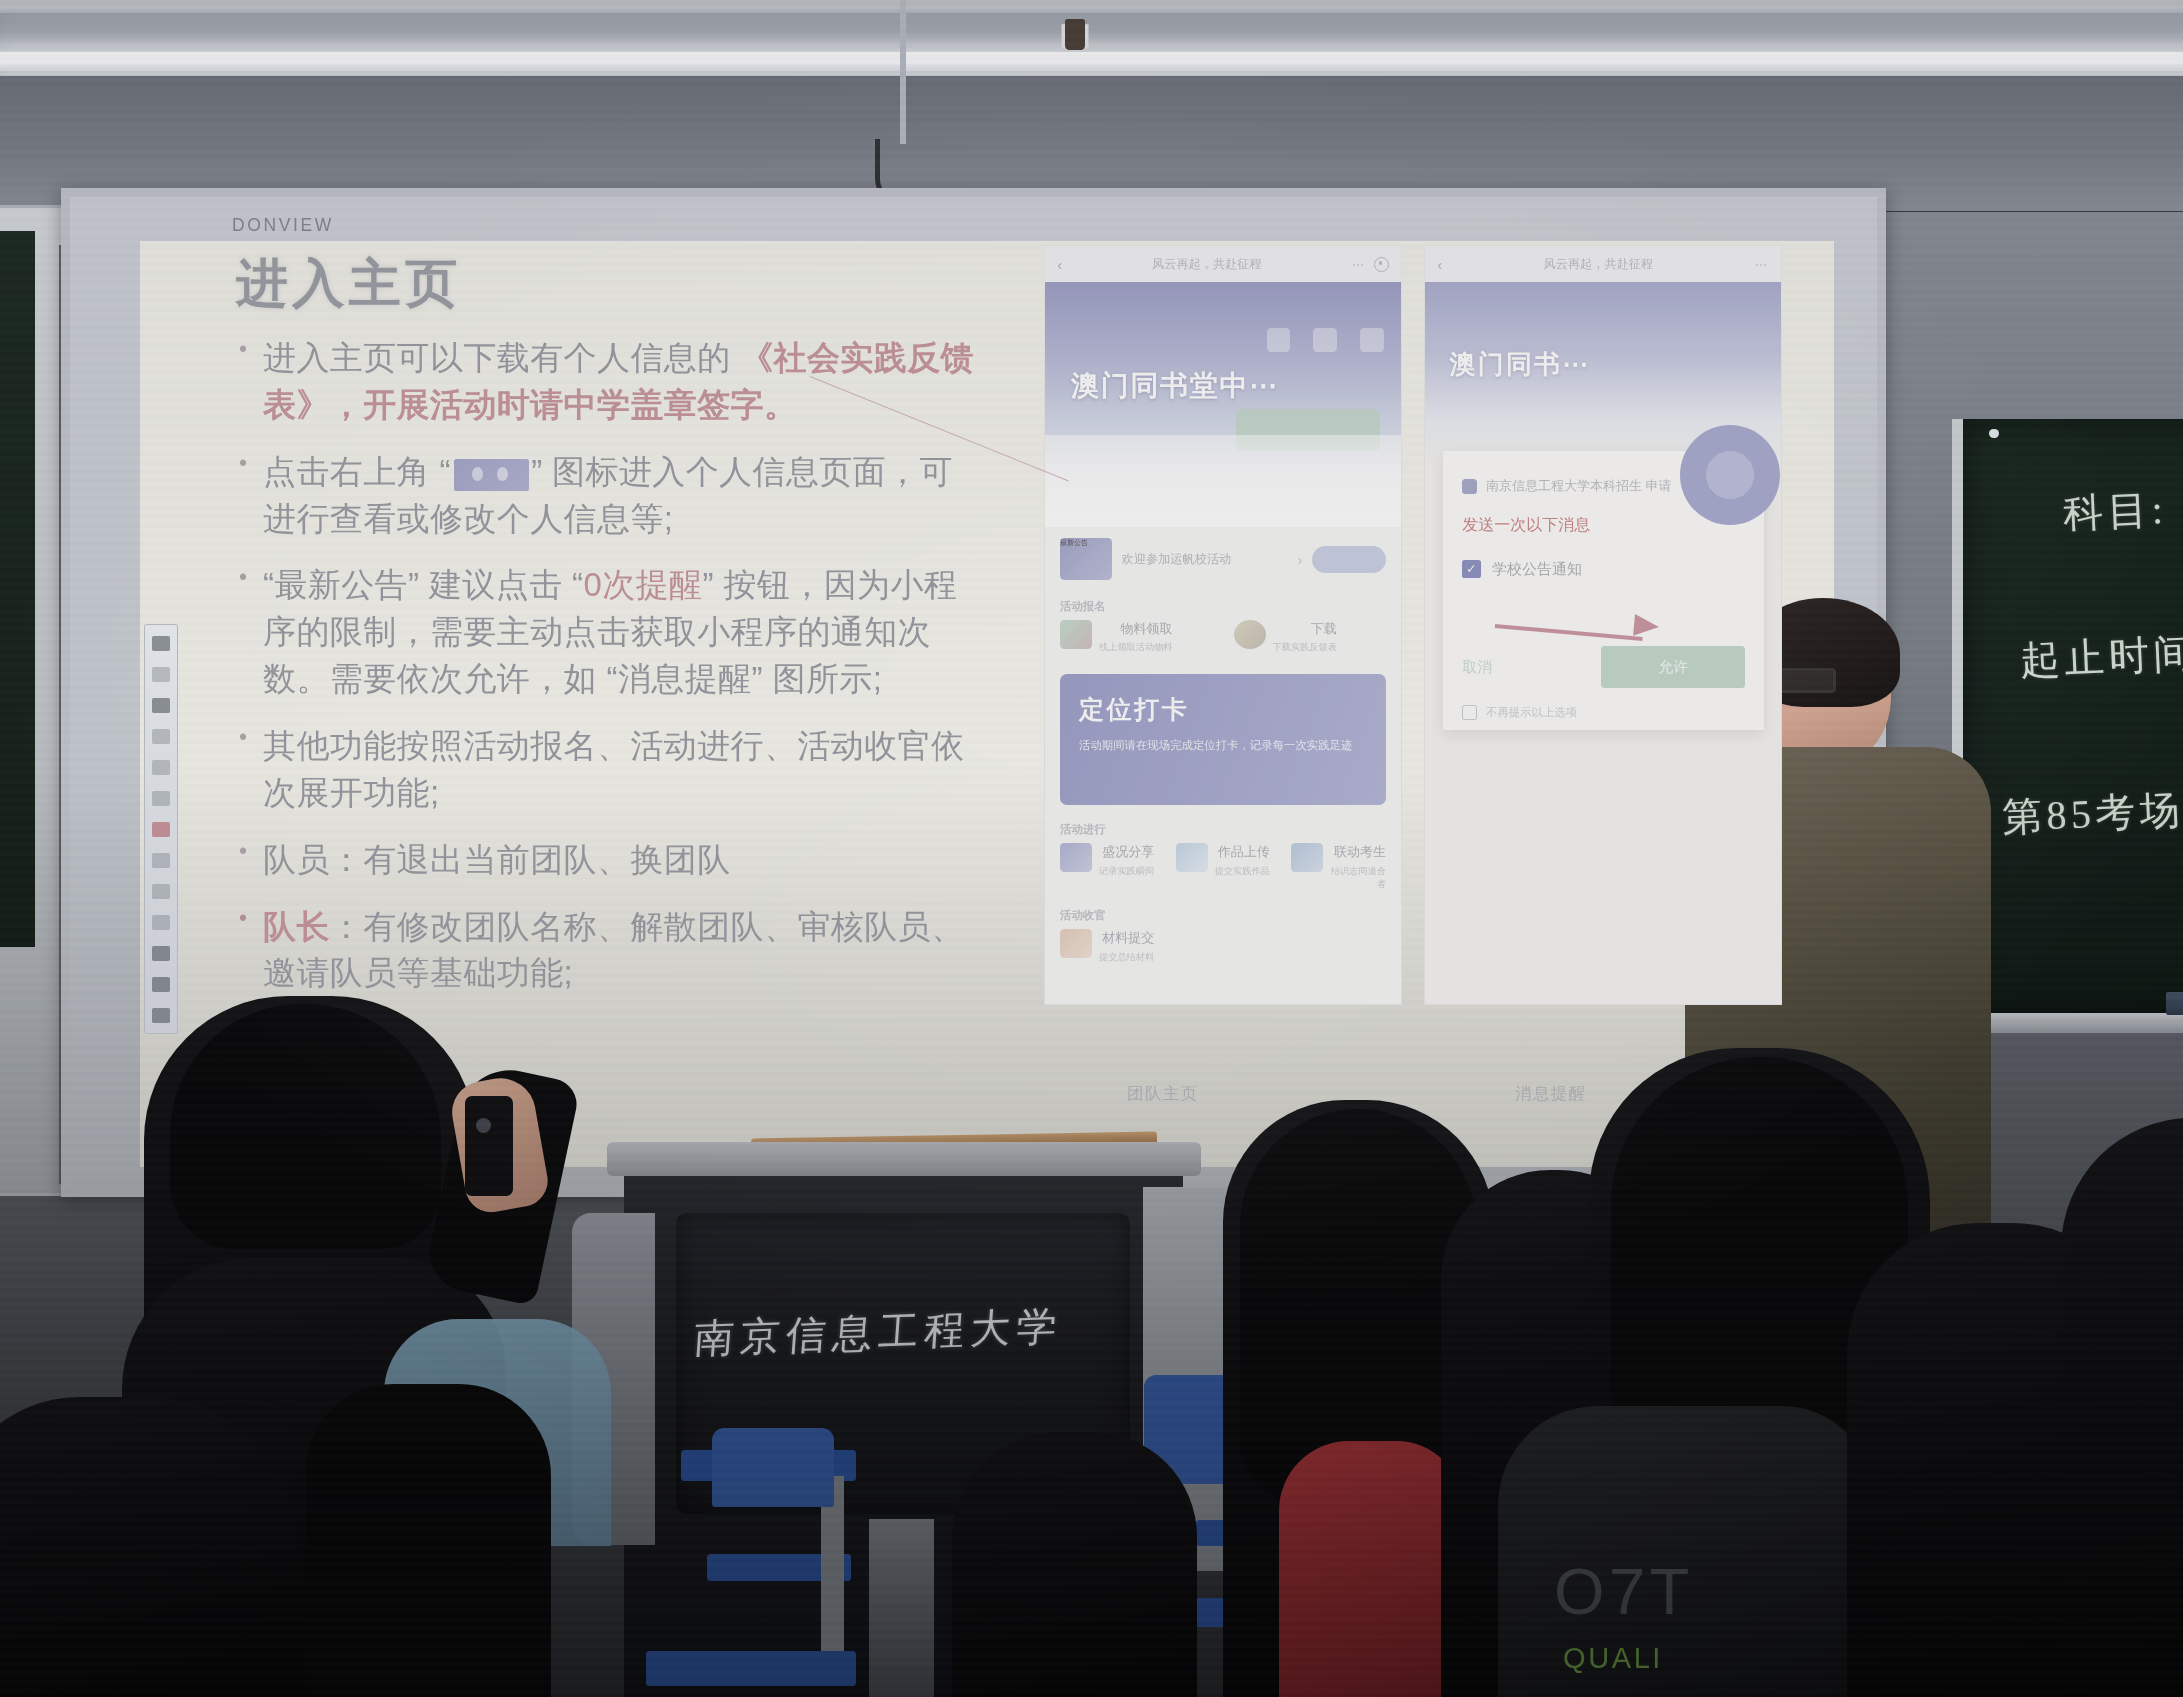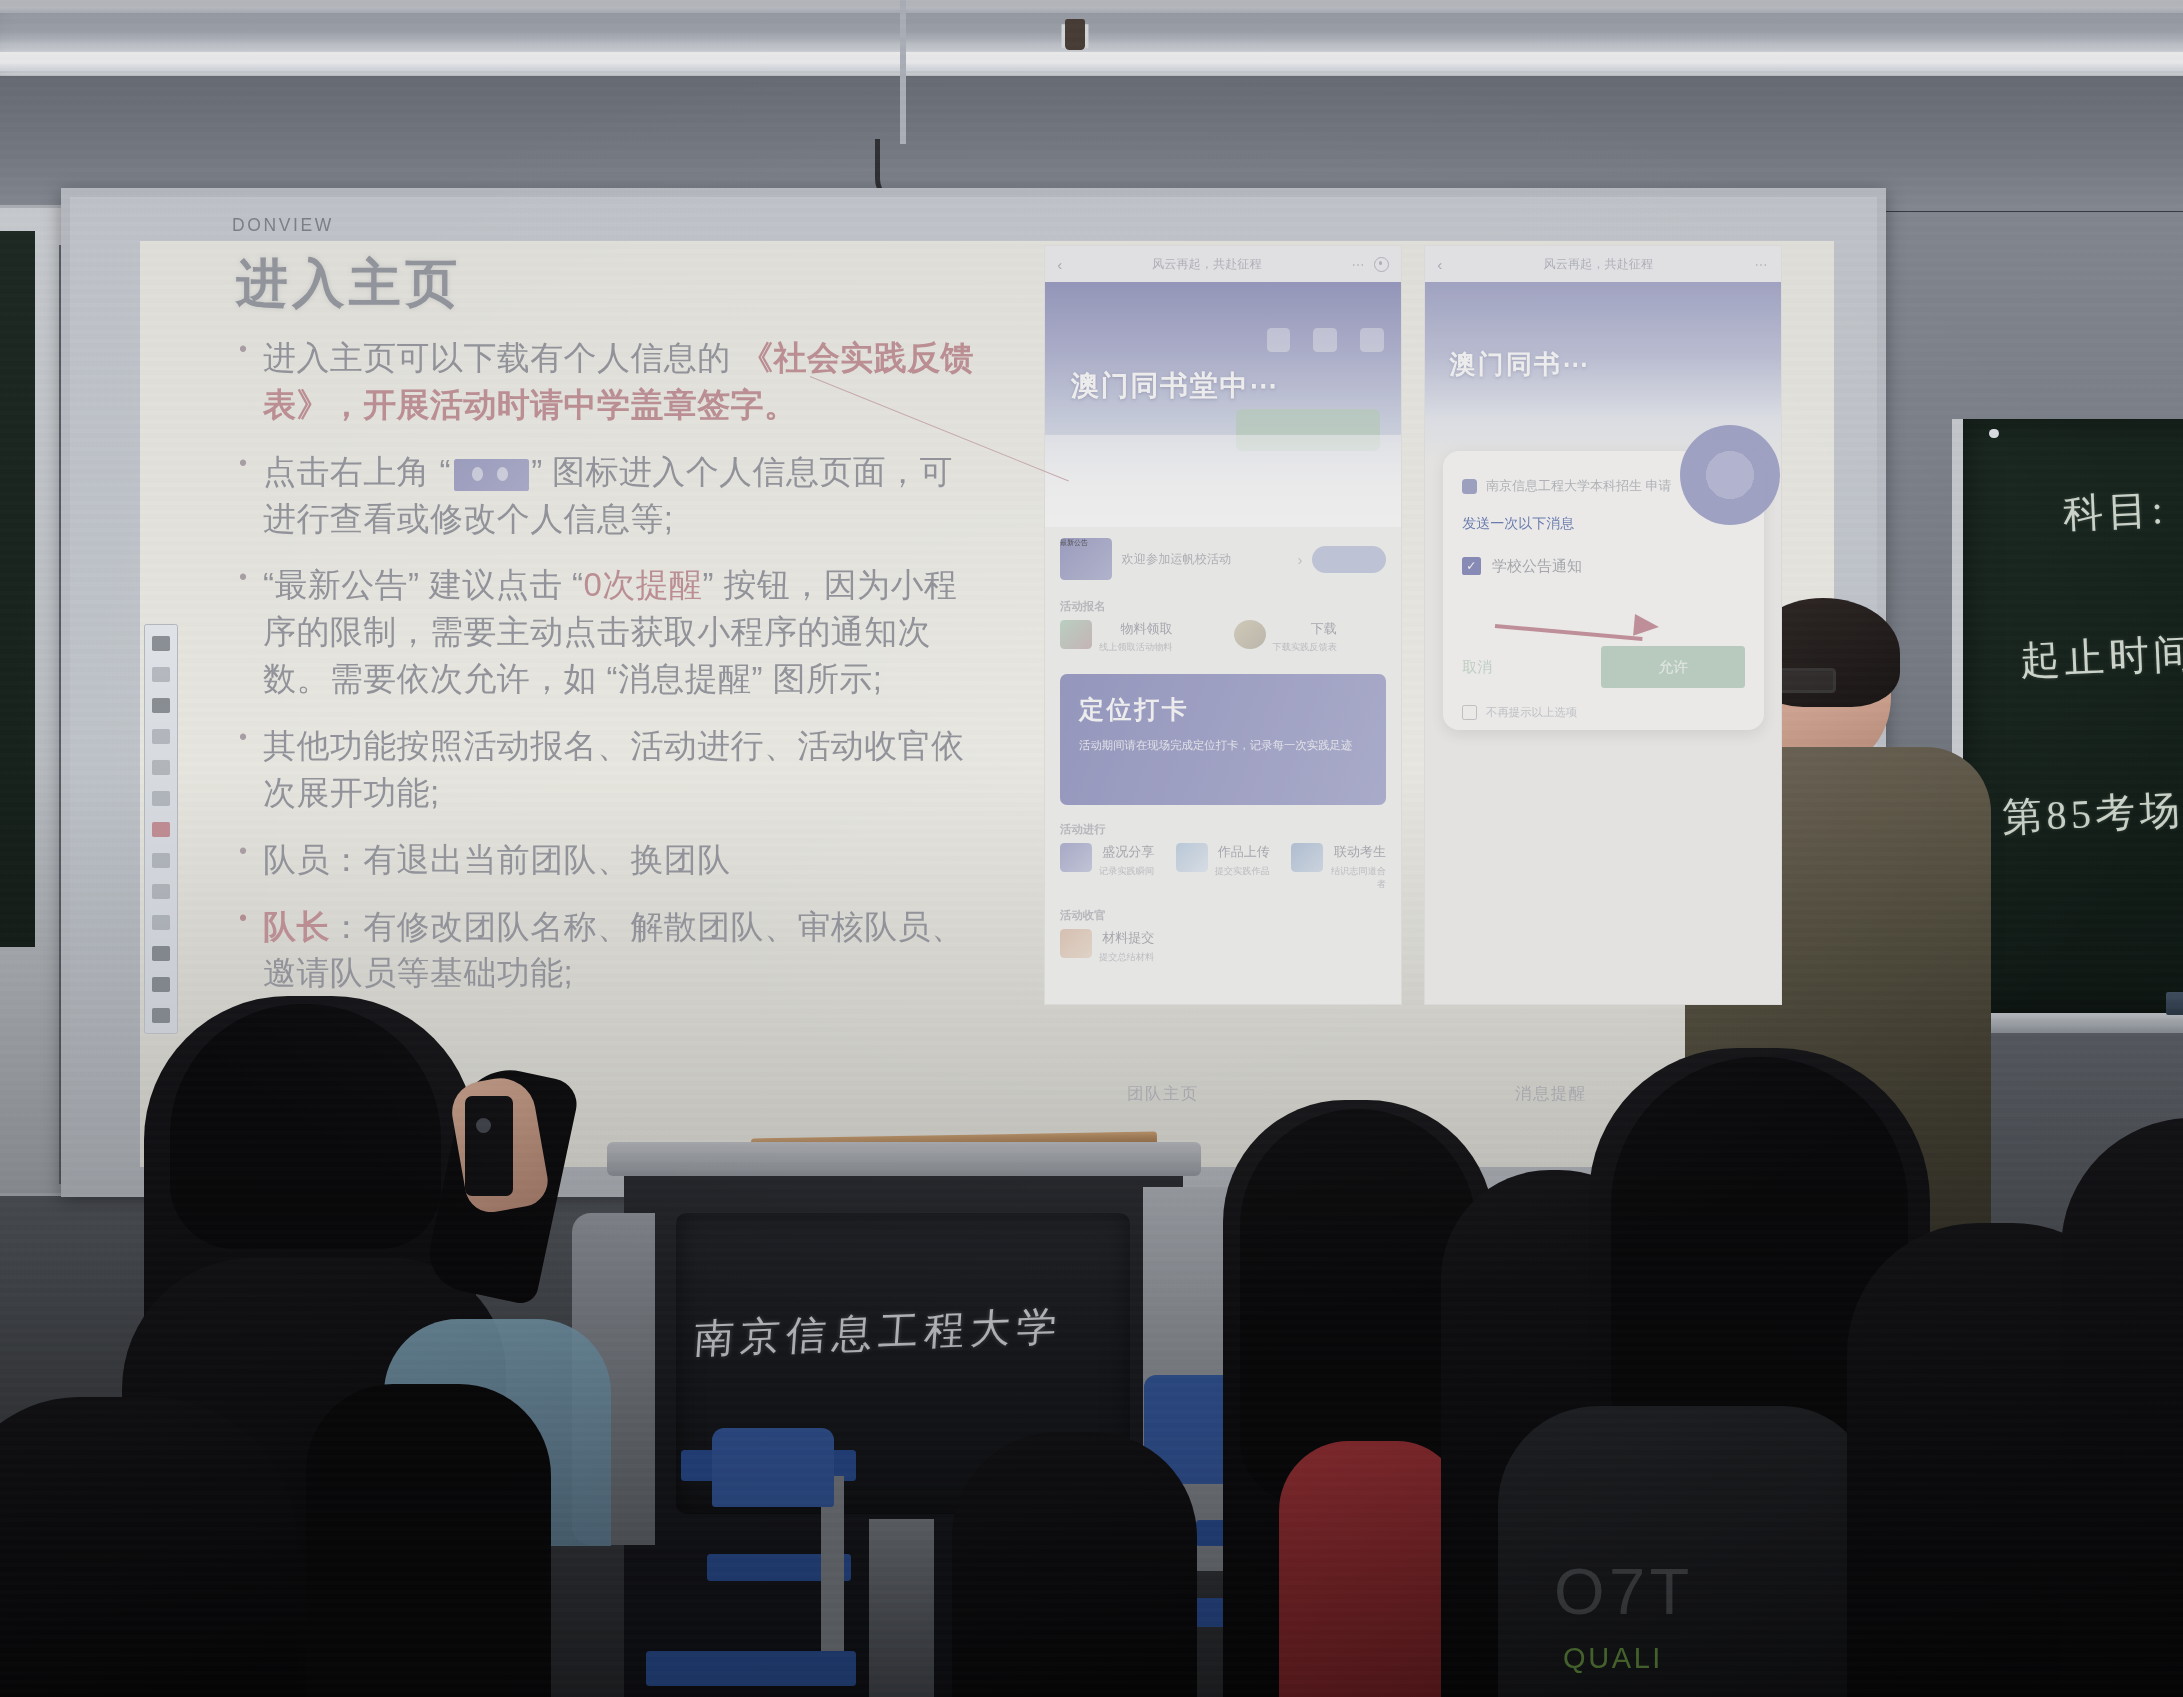--- a/index.html
+++ b/index.html
@@ -229,29 +229,29 @@
     background:linear-gradient(180deg,#8188da 0%,#a9b1e8 40%,#dfe6f6 75%,#f3efe9 100%);
     position:relative;
   }
   .phb-hero-title {
     position:absolute; left:24.5px; top:65px; font-size:26px;
     font-weight:bold; color:#fff; letter-spacing:2.2px;
     text-shadow:0 0.9px 3.5px rgba(70,70,150,.4);
   }
   .dialog {
     position:absolute; left:18.3px; top:205px; width:321px; height:279px;
-    background:#fbfaf6; border-radius:16px;
+    background:#fbfaf6; border-radius:1px;
     box-shadow:0 4.4px 15px rgba(0,0,0,.13);
   }
   .dlg-app {
     display:flex; align-items:center; gap:8.7px;
     padding:26px 19px 0; font-size:13px; color:#9ea2b0;
   }
   .dlg-app-ico{width:15px;height:15px;border-radius:3.5px;background:#7d82d8;}
-  .dlg-msg { padding:20px 19px 0; font-size:14px; color:#1d4ed8; }
+  .dlg-msg { padding:20px 19px 0; font-size:16px; color:#ef4444; }
   .dlg-opt {
     display:flex; align-items:center; gap:11.4px;
     padding:23.6px 19px 0; font-size:15px; color:#8c90a0;
   }
   .dlg-check {
     width:18.3px; height:18.3px; border-radius:2.6px; background:#5b61d8;
     color:#fff; font-size:12.2px; display:flex; align-items:center; justify-content:center;
   }
   .dlg-btns {
     position:absolute; left:0; bottom:42px; width:100%;

